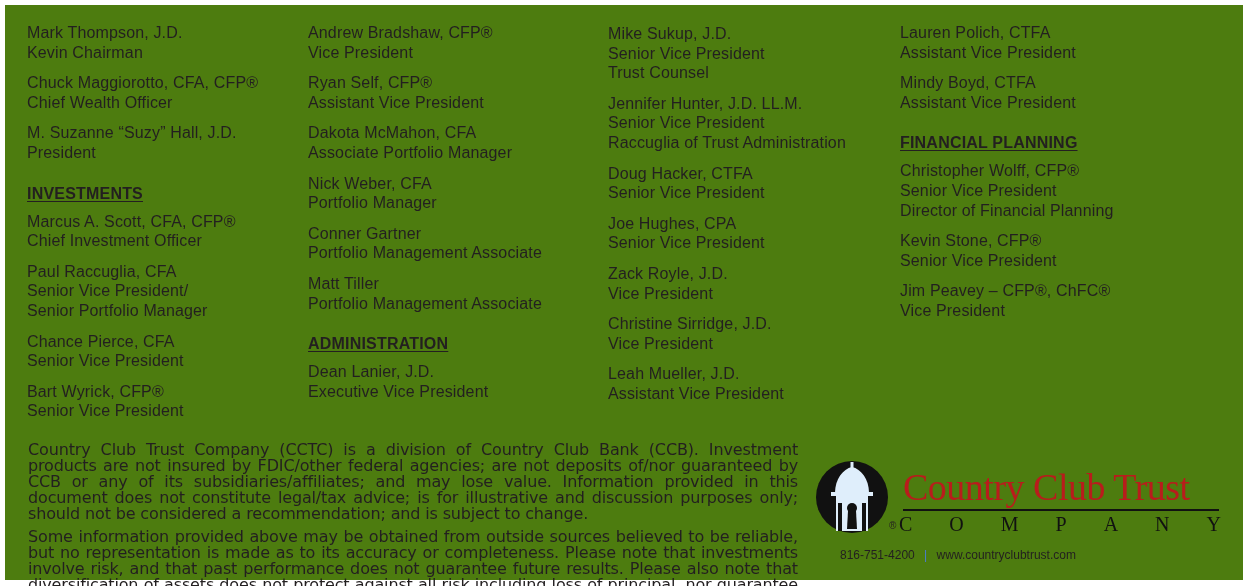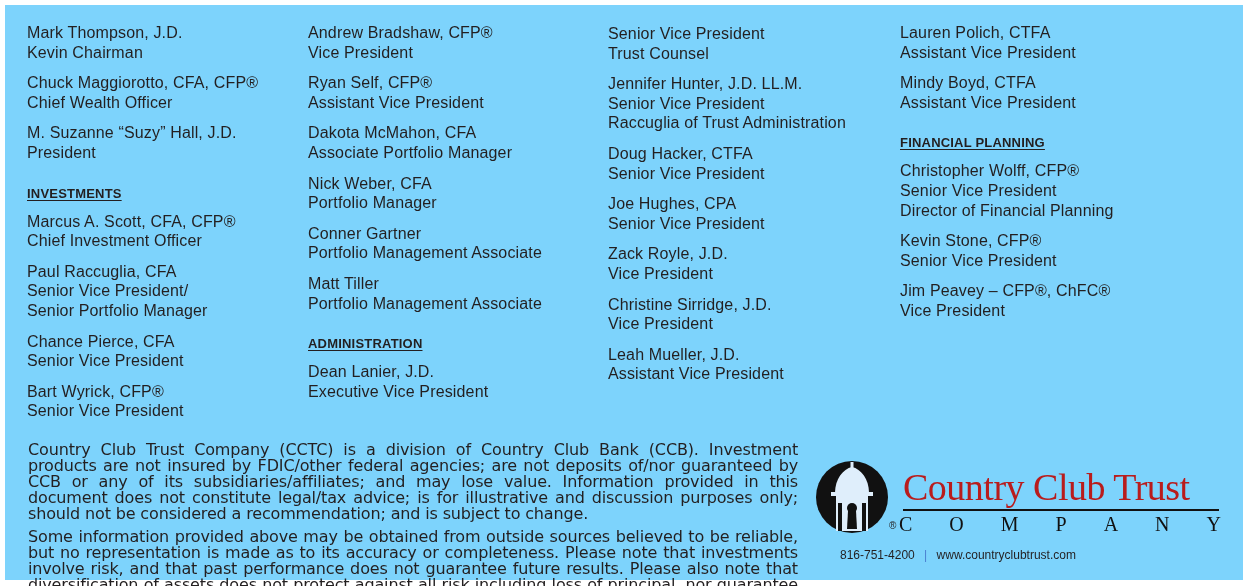--- a/index.html
+++ b/index.html
@@ -4,34 +4,34 @@
   <style>
     html, body { margin: 0; padding: 0; }
     body {
       width: 1250px; height: 586px; background: #ffffff;
       position: relative; overflow: hidden;
       font-family: "Liberation Sans", sans-serif;
       color: #231f20;
     }
     .panel {
       position: absolute; left: 5px; top: 5px; width: 1238px; height: 575px;
-      background: #7dd3fc;
+      background: #4d7c0f;
     }
     .col { position: absolute; top: 18px; }
     .col-1 { left: 22px; }
     .col-2 { left: 303px; }
     .col-3 { left: 603px; top: 19px; }
     .col-4 { left: 895px; }
     .entry { margin-bottom: 11px; }
     .line {
       font-size: 16px; line-height: 19.6px; white-space: nowrap;
       letter-spacing: 0.15px;
     }
     .heading {
-      font-size: 13px; font-weight: bold; text-decoration: underline;
+      font-size: 16px; font-weight: bold; text-decoration: underline;
       text-underline-offset: 2px; line-height: 20px; margin: 21px 0 8px 0;
       letter-spacing: 0.2px;
     }
     .disclaimer {
       position: absolute; left: 28px; top: 442px; width: 770px;
       font-family: "DejaVu Sans", sans-serif; font-size: 16px; line-height: 16px;
       color: #231f20; text-align: justify; letter-spacing: -0.15px;
     }
     .disclaimer p { margin: 0 0 7px 0; }
     .logo {
@@ -134,20 +134,21 @@
       <div class="entry">
         <div class="line">Dean Lanier, J.D.</div>
         <div class="line">Executive Vice President</div>
       </div>
     </div>
   </div>
 
   <div class="col col-3">
     <div>
       <div class="entry">
+        <div class="line">Mike Sukup, J.D.</div>
         <div class="line">Senior Vice President</div>
         <div class="line">Trust Counsel</div>
       </div>
       <div class="entry">
         <div class="line">Jennifer Hunter, J.D. LL.M.</div>
         <div class="line">Senior Vice President</div>
         <div class="line">Raccuglia of Trust Administration</div>
       </div>
       <div class="entry">
         <div class="line">Doug Hacker, CTFA</div>

